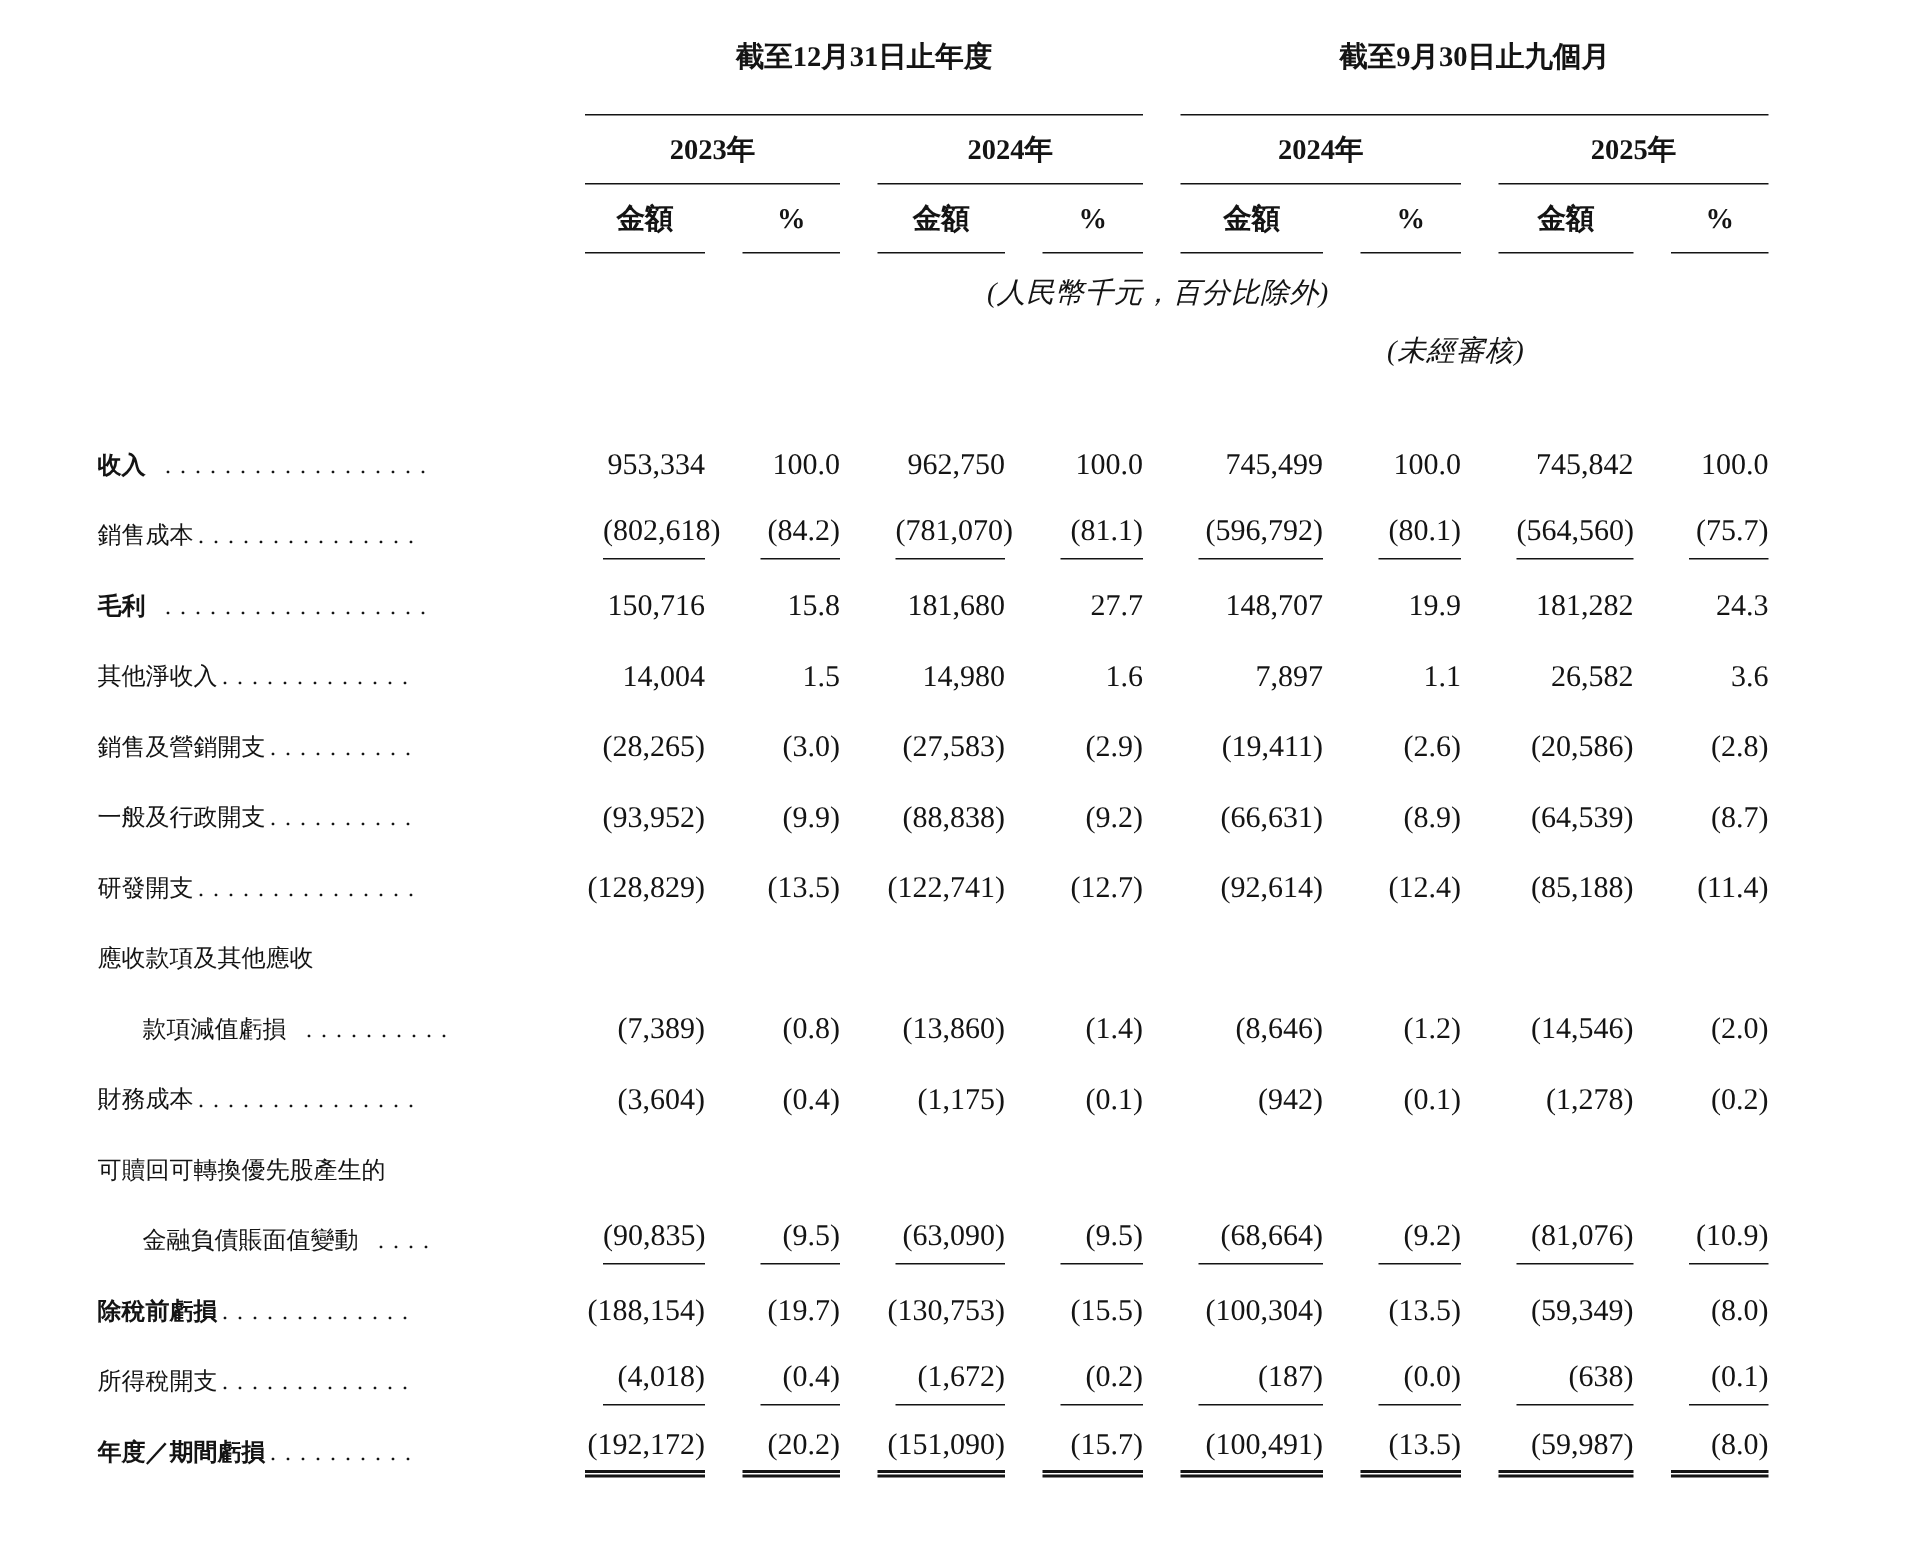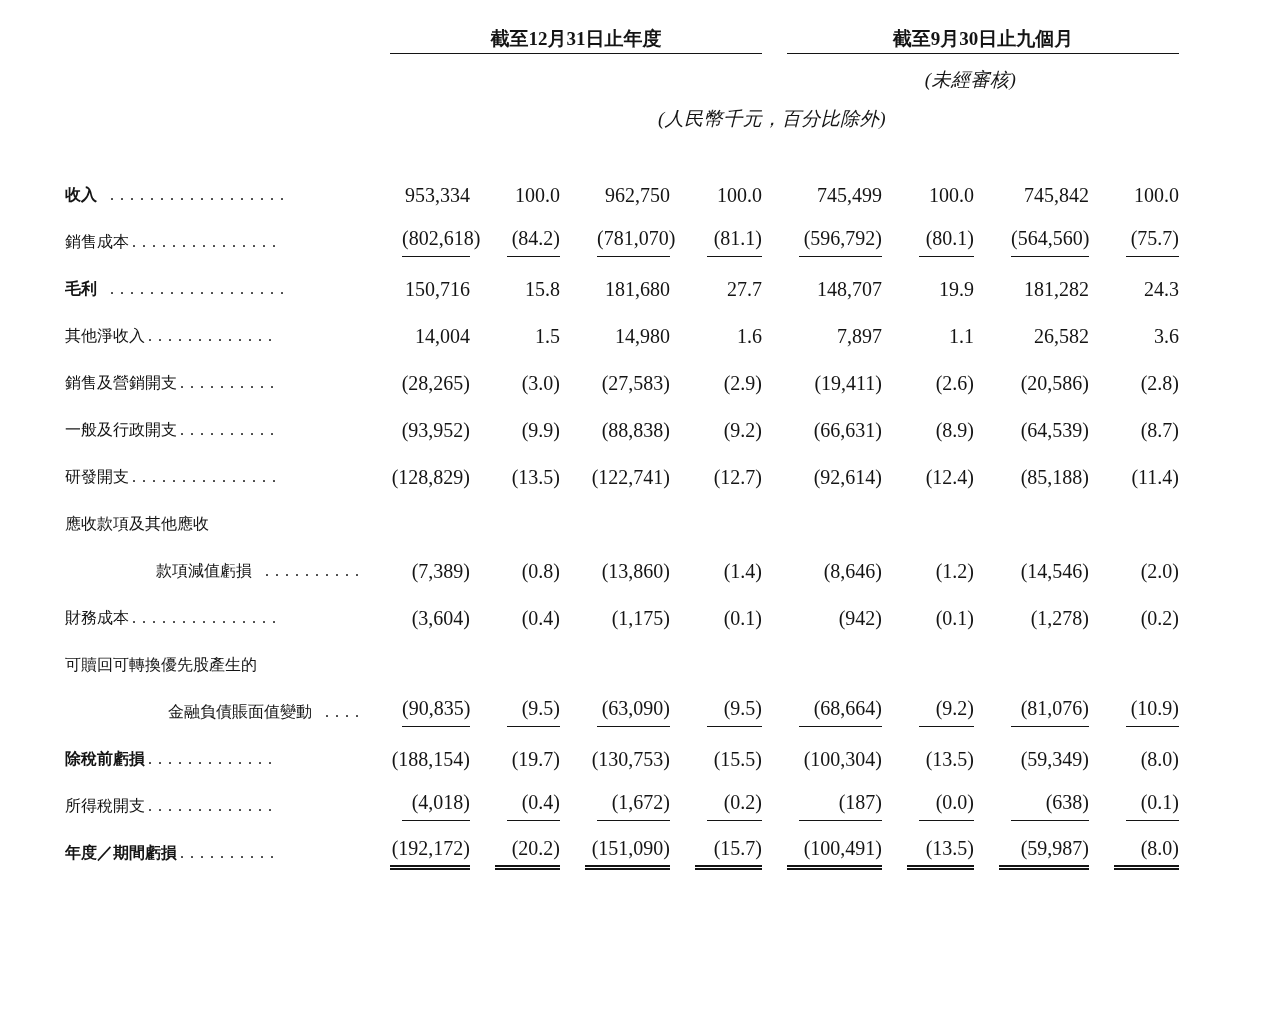--- a/index.html
+++ b/index.html
@@ -17,37 +17,37 @@
 
   
   .hl{
     border-bottom:1.5px solid #141414;
     margin-left:25px;
     text-align:center;
     font-weight:bold;
     font-size:19px;
     line-height:1.2;
   }
-  .gl{padding:6px 0 2px 0;}
+  .gl{padding:6px 0 25px 0;}
   .yl{padding:13px 0 9px 0;}
   .cl{padding:13px 0 10px 0;}
 
   
   td.note{
     font-style:italic;
     font-size:19px;
     text-align:center;
     padding-top:13px;
     letter-spacing:0.5px;
   }
 
   
   tr.datarow td{height:47px;vertical-align:middle;}
   td.lbl{font-size:16px;white-space:nowrap;overflow:hidden;}
-  td.lbl.ind{padding-left:30px;text-align:right;}
+  td.lbl.ind{padding-left:30px;}
   td.lbl.b .lt{font-weight:bold;}
   .ld{font-weight:normal;letter-spacing:6px;margin-left:3px;}
   td.val{padding-left:25px;}
   td.val .cv{
     text-align:right;
     font-size:20px;
     white-space:nowrap;
     line-height:1.15;
   }
   td.val.b .cv{font-weight:normal;}
@@ -74,29 +74,71 @@
     <thead>
       <tr>
         <td></td>
         <th colspan="4">
           <div class="hl gl">截至12月31日止年度</div>
         </th>
         <th colspan="4">
           <div class="hl gl">截至9月30日止九個月</div>
         </th>
       </tr>
+      <tr id="year-row">
+        <td></td>
+      <th colspan="2">
+            <div class="hl yl">2023年</div>
+          </th>
+          <th colspan="2">
+            <div class="hl yl">2024年</div>
+          </th>
+          <th colspan="2">
+            <div class="hl yl">2024年</div>
+          </th>
+          <th colspan="2">
+            <div class="hl yl">2025年</div>
+          </th>
+        </tr>
+      <tr id="colhead-row">
+        <td></td>
+      <th>
+            <div class="hl cl">金額</div>
+          </th>
+          <th>
+            <div class="hl cl">%</div>
+          </th>
+          <th>
+            <div class="hl cl">金額</div>
+          </th>
+          <th>
+            <div class="hl cl">%</div>
+          </th>
+          <th>
+            <div class="hl cl">金額</div>
+          </th>
+          <th>
+            <div class="hl cl">%</div>
+          </th>
+          <th>
+            <div class="hl cl">金額</div>
+          </th>
+          <th>
+            <div class="hl cl">%</div>
+          </th>
+        </tr>
     </thead>
     <tbody id="table-body">
       <tr>
+        <td></td>
+        <td colspan="8" class="note">(人民幣千元，百分比除外)</td>
+      </tr>
+      <tr>
         <td colspan="5"></td>
         <td colspan="4" class="note">(未經審核)</td>
-      </tr>
-      <tr>
-        <td></td>
-        <td colspan="8" class="note">(人民幣千元，百分比除外)</td>
       </tr>
       <tr class="vspace">
           <td colspan="9"></td>
         </tr>
     <tr class="datarow">
           <td class="lbl b"><span class="lt">收入</span><span class="ld"> ..................</span></td>
           <td class="val b">
             <div class="cv">953,334</div>
           </td>
           <td class="val b">

